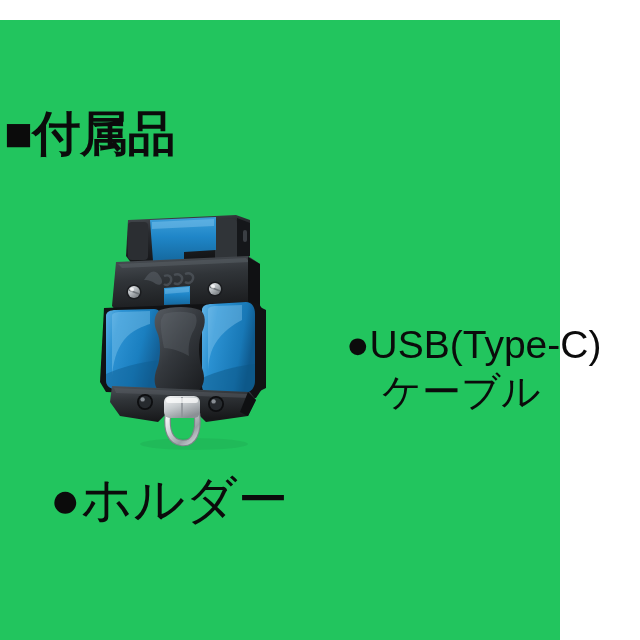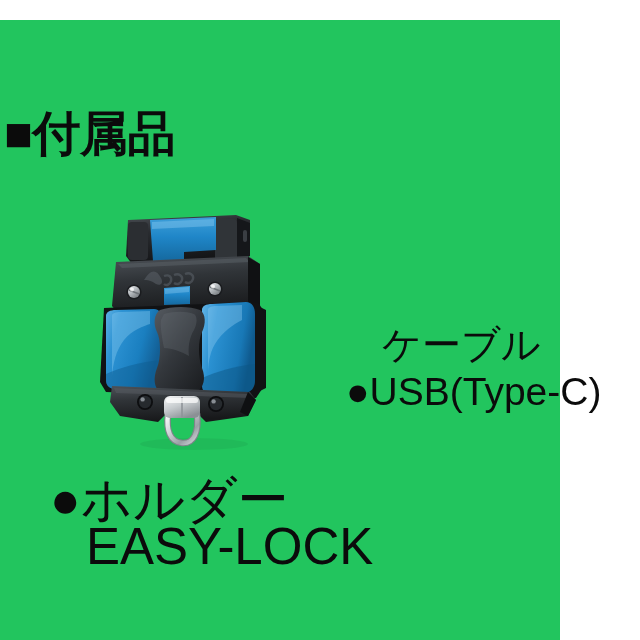--- a/index.html
+++ b/index.html
@@ -261,22 +261,21 @@
       </g>
       <g>
         <rect x="66" y="190" width="36" height="22" rx="6" fill="url(#gBoss)"></rect>
         <path d="M84 191 L84 211" stroke="#8f9499" stroke-width="1.6"></path>
         <rect x="68" y="192" width="32" height="5" rx="2.5" fill="#ffffff" opacity="0.7"></rect>
       </g>
     </svg>
   </div>
 
   <div class="caption" id="caption-usb">
+    <span class="line line-1">●USB(Type-C)</span>
     <span class="line line-2">ケーブル</span>
-    <span class="line line-1">●USB(Type-C)</span>
   </div>
 
   <div class="caption" id="caption-holder">
     <span class="line line-1">●ホルダー</span>
-    <span class="line line-2">EASY-LOCK</span>
   </div>
 
 </div>
 
 </body></html>

